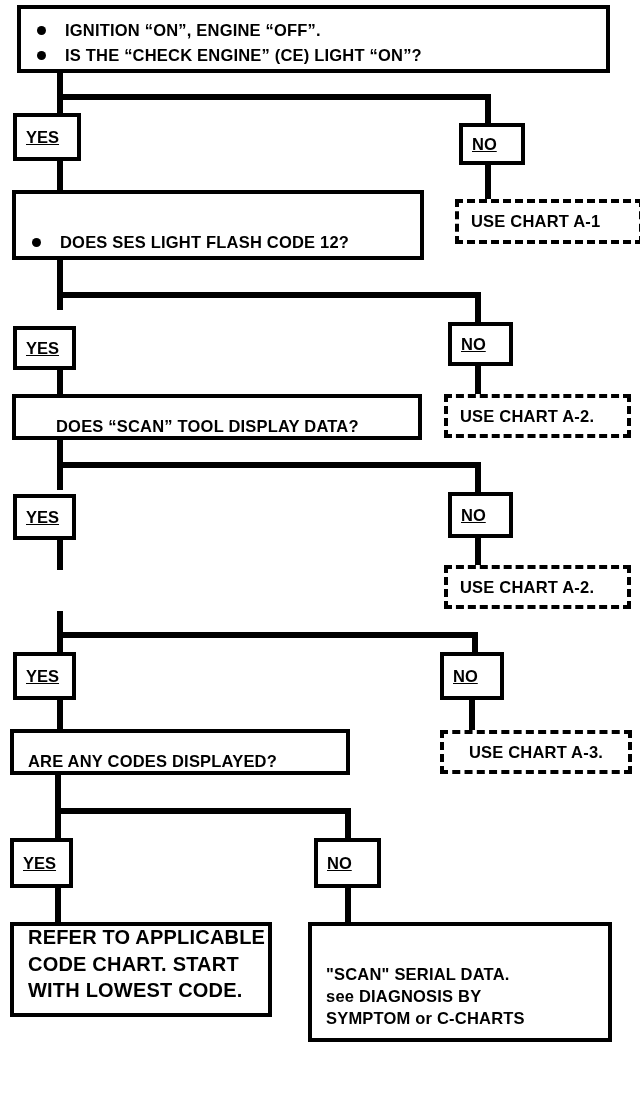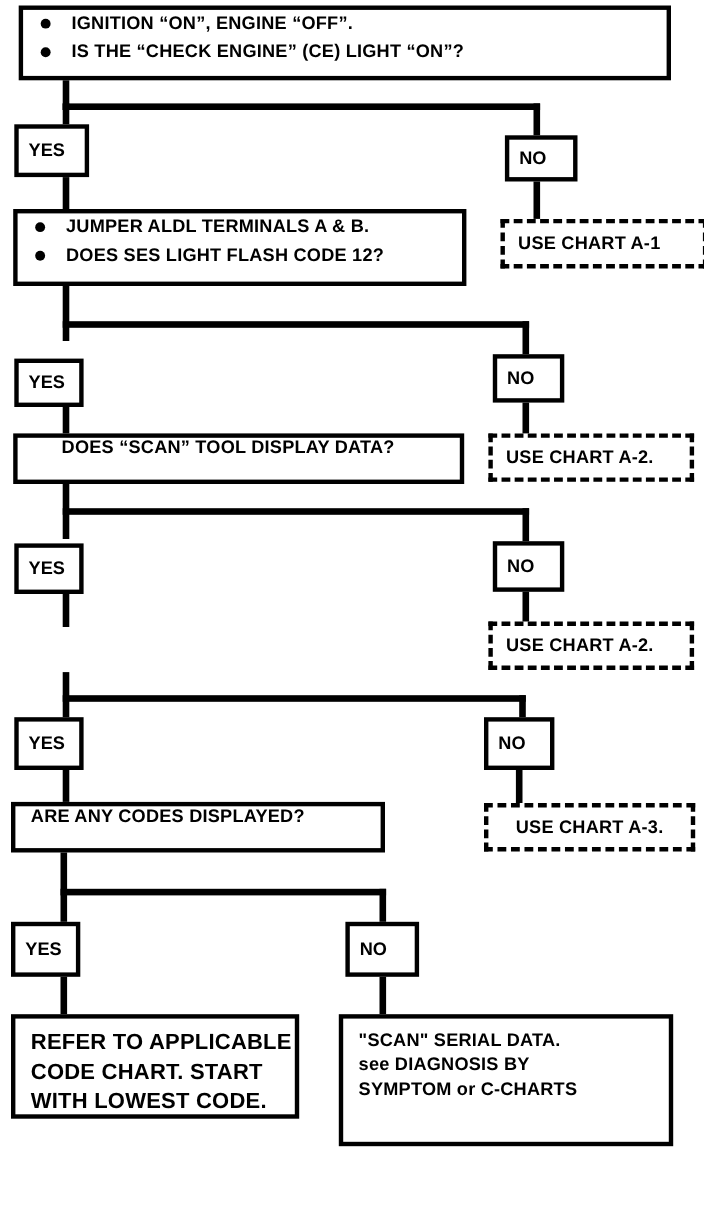--- a/index.html
+++ b/index.html
@@ -19,21 +19,21 @@
     overflow: hidden;
   }
   
   .node {
     position: absolute;
     box-sizing: border-box;
     background: #ffffff;
     color: #000000;
     display: flex;
     flex-direction: column;
-    justify-content: flex-start;
+    justify-content: flex-end;
   }
   .node.solid {
     border: 4px solid #000000;
   }
   .node.dashed {
     border: 4px dashed #000000;
   }
   .node .line {
     white-space: nowrap;
     font-weight: bold;
@@ -75,20 +75,21 @@
     box-sizing: border-box;
     border: 4px solid #000000;
     background: #ffffff;
     display: flex;
     align-items: center;
     padding-left: 9px;
   }
   .token .line {
     font-size: 16.5px;
     font-weight: bold;
+    text-decoration: underline;
   }
   
   .refbox {
     padding: 0 12px;
     justify-content: center;
   }
   .refbox .line {
     font-size: 16.5px;
   }
   
@@ -144,24 +145,20 @@
   <div class="conn" style="left:485px; top:165px; width:6px; height:35px;"></div>
 
   <div class="node dashed refbox" style="left:455px; top:199px; width:188px; height:45px;">
     <span class="line">USE CHART A-1</span>
   </div>
 
   <div class="node solid" style="left:12px; top:190px; width:412px; height:70px;">
     <ul class="bullet-list">
       <li>
         <span class="bullet-dot"></span>
-        <span class="line">JUMPER ALDL TERMINALS A &amp; B.</span>
-      </li>
-      <li>
-        <span class="bullet-dot"></span>
         <span class="line">DOES SES LIGHT FLASH CODE 12?</span>
       </li>
     </ul>
   </div>
 
   <div class="conn" style="left:57px; top:260px; width:6px; height:50px;"></div>
   <div class="conn" style="left:57px; top:292px; width:424px; height:6px;"></div>
   <div class="conn" style="left:475px; top:292px; width:6px; height:32px;"></div>
 
   <div class="token" style="left:13px; top:326px; width:63px; height:44px;">

